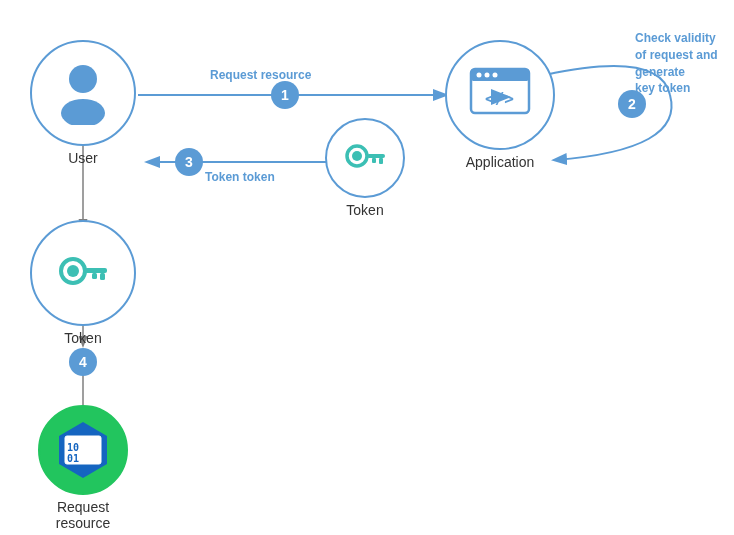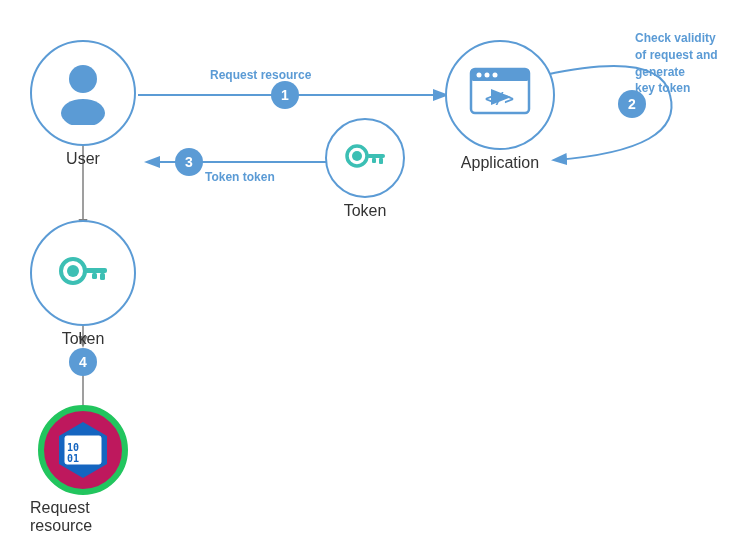--- a/index.html
+++ b/index.html
@@ -25,23 +25,24 @@
     }
     .circle-bg {
       border-radius: 50%;
       border: 2px solid #5b9bd5;
       background: #fff;
       display: flex;
       align-items: center;
       justify-content: center;
     }
     .node-label {
-      font-size: 16px;
+      font-size: 14px;
       color: #333;
       margin-top: 4px;
+      text-align: center;
     }
     .step-circle {
       width: 28px;
       height: 28px;
       border-radius: 50%;
       background: #5b9bd5;
       color: #fff;
       font-size: 14px;
       font-weight: bold;
       display: flex;
@@ -147,21 +148,21 @@
         <rect x="29" y="22" width="22" height="5" rx="2" fill="#3cbfb4"></rect>
         <rect x="44" y="27" width="5" height="7" rx="1.5" fill="#3cbfb4"></rect>
         <rect x="36" y="27" width="5" height="6" rx="1.5" fill="#3cbfb4"></rect>
       </svg>
     </div>
     <span class="node-label">Token</span>
   </div>
 
   <div class="node" style="left:30px; top:405px; width:106px;">
 
-    <div style="width:90px; height:90px; display:flex; align-items:center; justify-content:center; border: 6px solid #22c55e; border-radius:50%; background:#be185d;">
+    <div style="width:90px; height:90px; display:flex; align-items:center; justify-content:center; border: 2px solid #22c55e; border-radius:50%; background:#22c55e;">
       <svg width="64" height="64" viewBox="0 0 64 64">
 
         <polygon points="32,4 56,18 56,46 32,60 8,46 8,18" fill="#1565c0"></polygon>
 
         <rect x="14" y="18" width="36" height="28" rx="2" fill="white" stroke="white" stroke-width="1"></rect>
 
         <text x="16" y="33" font-size="10" fill="#1565c0" font-family="monospace" font-weight="bold">10</text>
         <text x="16" y="44" font-size="10" fill="#1565c0" font-family="monospace" font-weight="bold">01</text>
       </svg>
     </div>

